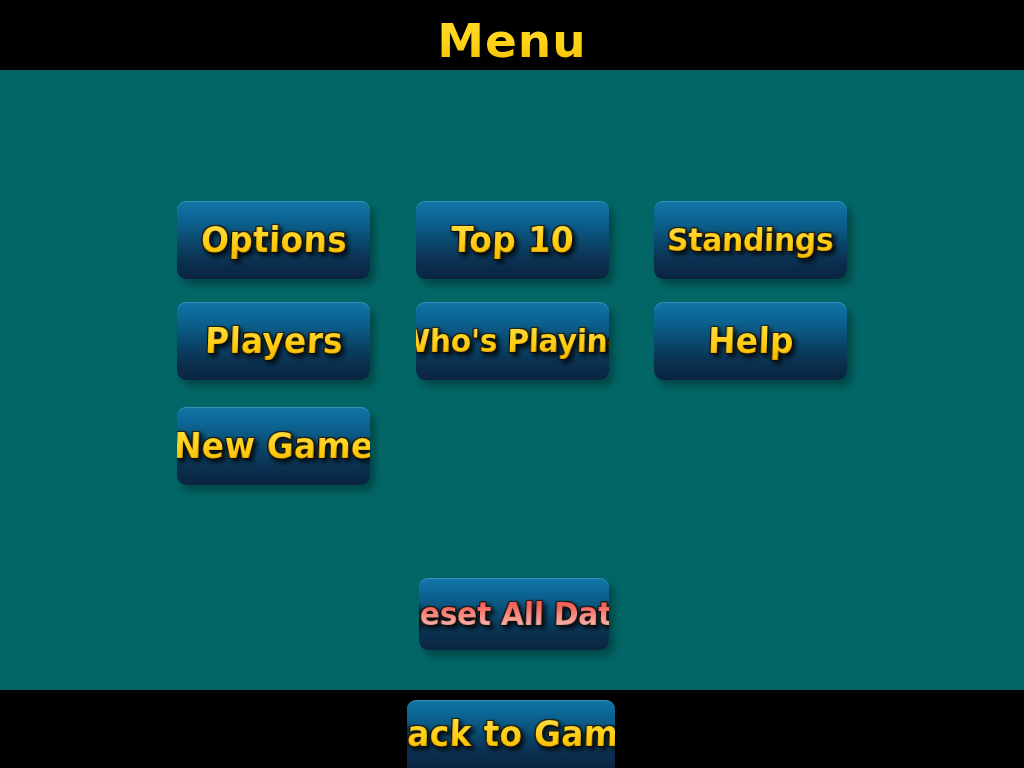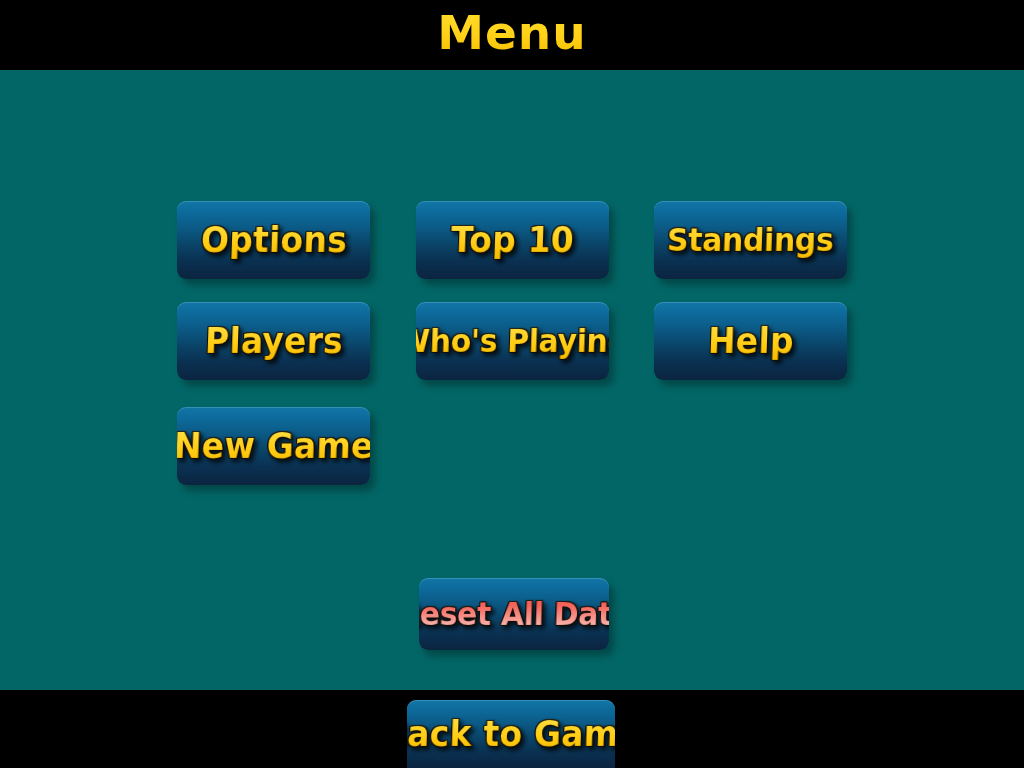--- a/index.html
+++ b/index.html
@@ -20,21 +20,21 @@
     position: relative;
     width: 1024px;
     height: 768px;
     background: #000000;
   }
 
   
   .titlebar {
     position: absolute;
     left: 0;
-    top: 0;
+    top: 8px;
     width: 1024px;
     height: 70px;
     background: #000000;
     display: flex;
     align-items: center;
     justify-content: center;
   }
   .title-text {
     font-family: "DejaVu Sans", sans-serif;
     font-weight: bold;

